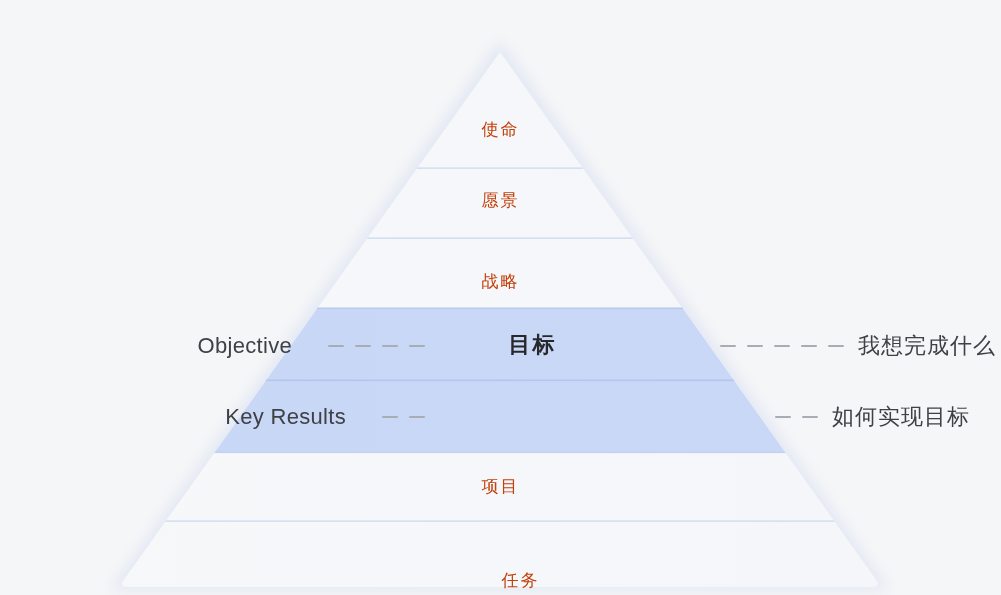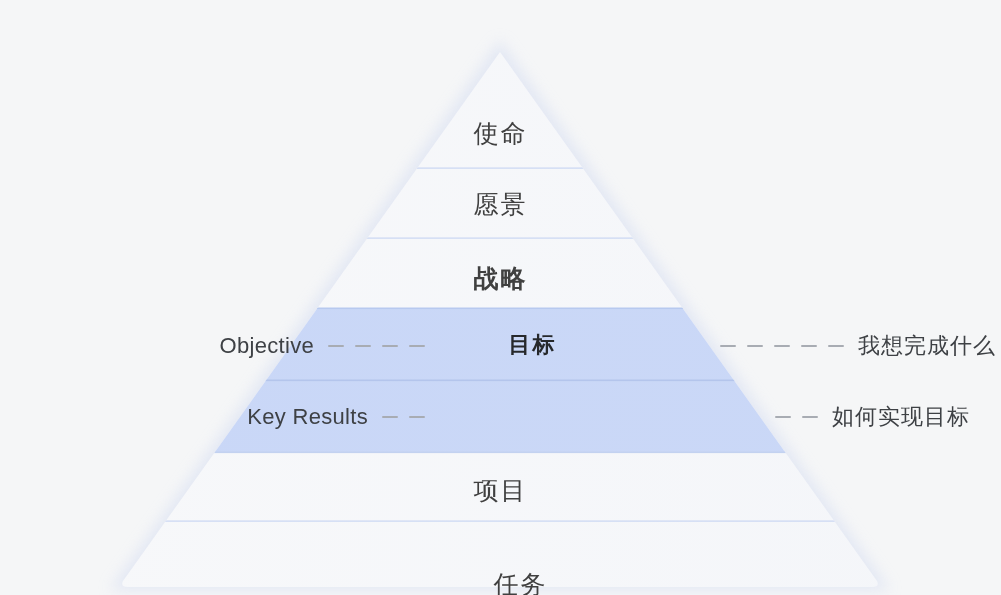--- a/index.html
+++ b/index.html
@@ -34,22 +34,22 @@
     left: 0; top: 0;
     display: block;
   }
 
   
   .tier-label {
     position: absolute;
     left: 0;
     width: 1001px;
     text-align: center;
-    color: #404040;
-    font-size: 25px;
+    color: #c2410c;
+    font-size: 17px;
     letter-spacing: 2px;
     line-height: 1;
     white-space: nowrap;
     pointer-events: none;
   }
   .tier-label.strong {
     color: #26282b;
     font-weight: bold;
     font-size: 22px;
   }
@@ -57,20 +57,21 @@
   
   .side-row {
     position: absolute;
     display: flex;
     align-items: center;
     height: 28px;
   }
   .side-row.left {
     right: auto;
     justify-content: flex-end;
+    gap: 22px;
   }
   .side-row.right {
     justify-content: flex-start;
     text-align: right;
   }
   .side-text {
     font-size: 22px;
     color: #3e4145;
     letter-spacing: 0.3px;
     white-space: nowrap;
@@ -139,21 +140,21 @@
         <rect x="0" y="307.5" width="1001" height="1.6" fill="#b7c9ef"></rect>
         <rect x="0" y="379.5" width="1001" height="1.6" fill="#b4c5ec"></rect>
         <rect x="0" y="451.5" width="1001" height="1.6" fill="#c3d2f0"></rect>
         <rect x="0" y="520.5" width="1001" height="1.2" fill="#c9d6f2"></rect>
       </g>
     </svg>
   </div>
 
   <div class="tier-label" style="top:121px;">使命</div>
   <div class="tier-label" style="top:192px;">愿景</div>
-  <div class="tier-label" style="top:266px;font-weight:bold;">战略</div>
+  <div class="tier-label" style="top:273px;">战略</div>
   <div class="tier-label strong" style="top:334px;padding-left:32px;">目标</div>
   <div class="tier-label" style="top:478px;">项目</div>
   <div class="tier-label" style="top:572px;padding-left:20px;">任务</div>
 
   <div class="side-row left" style="left:0px; top:332px; width:425px; padding-right:0;">
     <span class="side-text">Objective</span>
     <span class="dashes trail">
       <i class="dash"></i>
         <i class="dash"></i>
         <i class="dash"></i>

